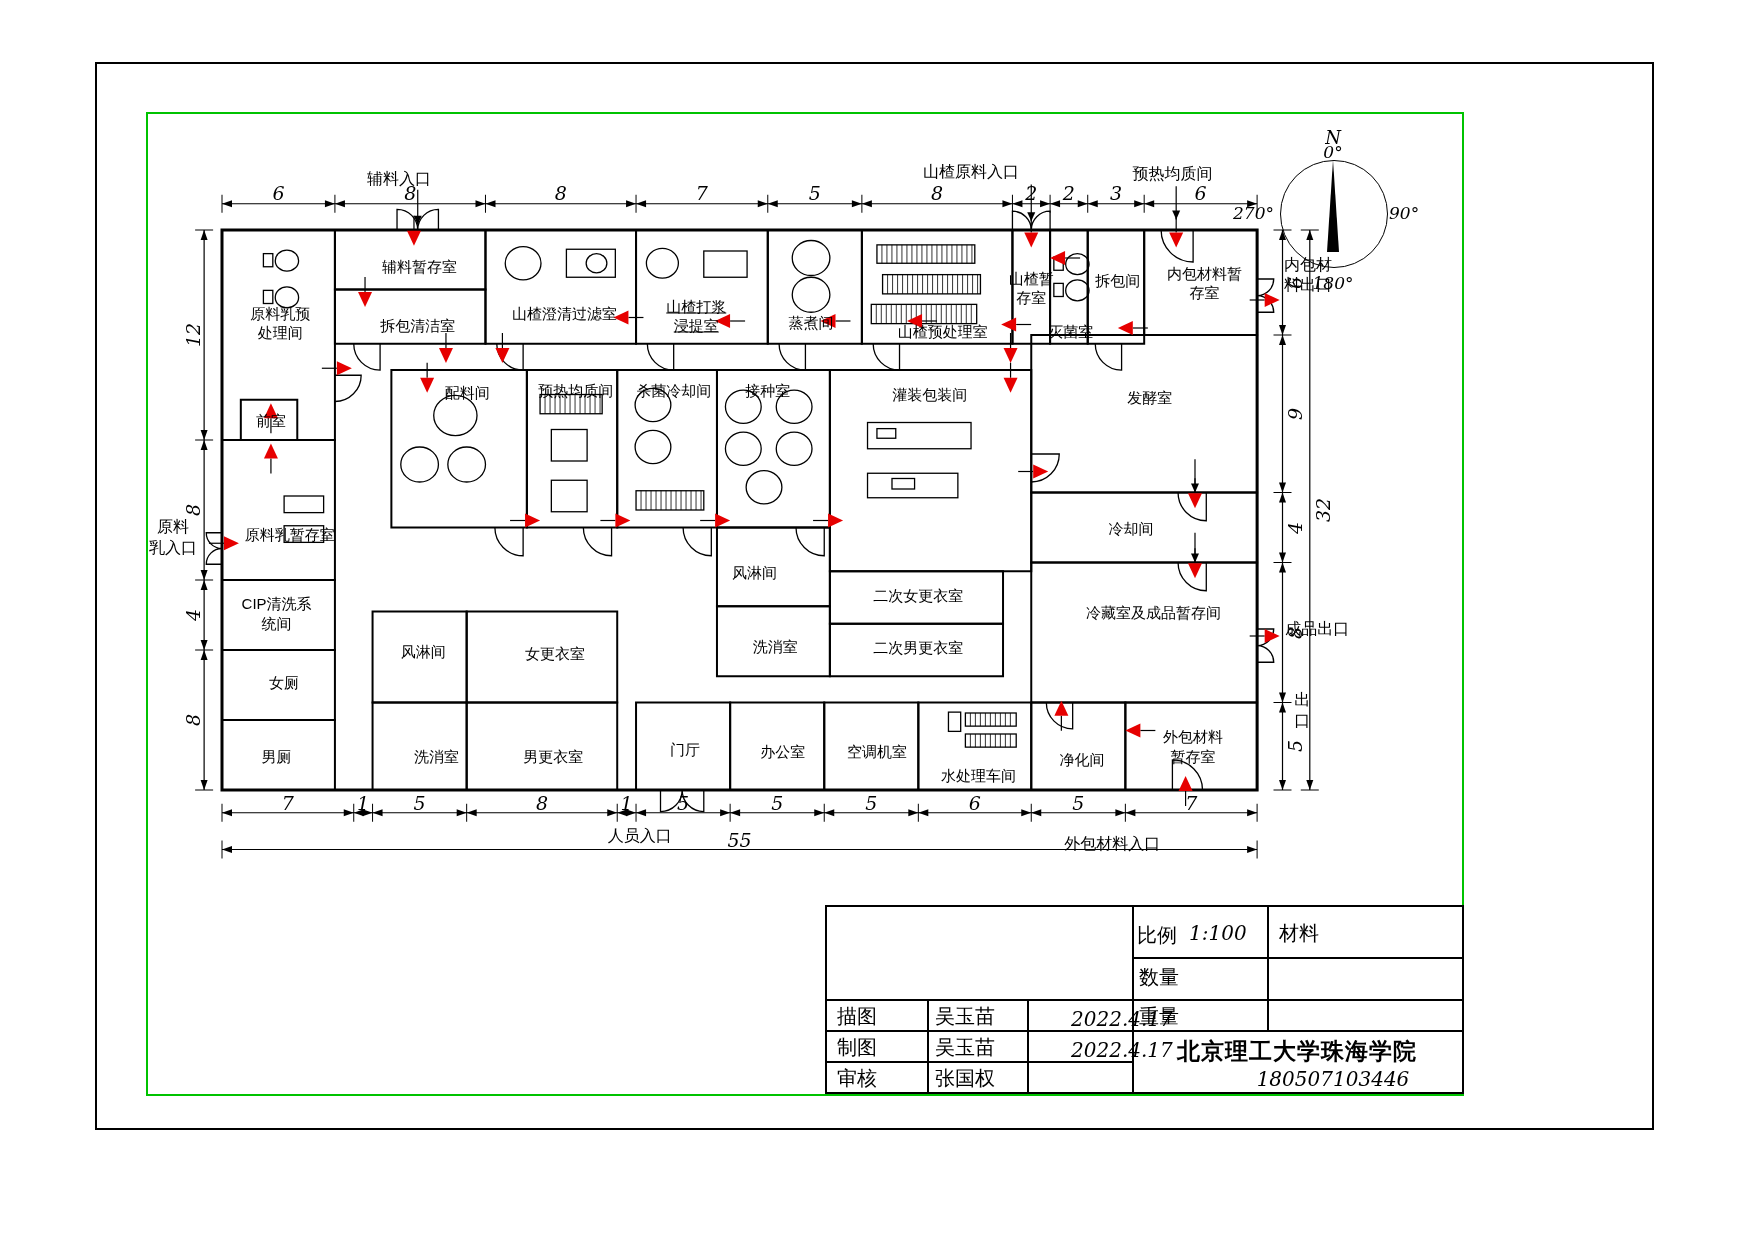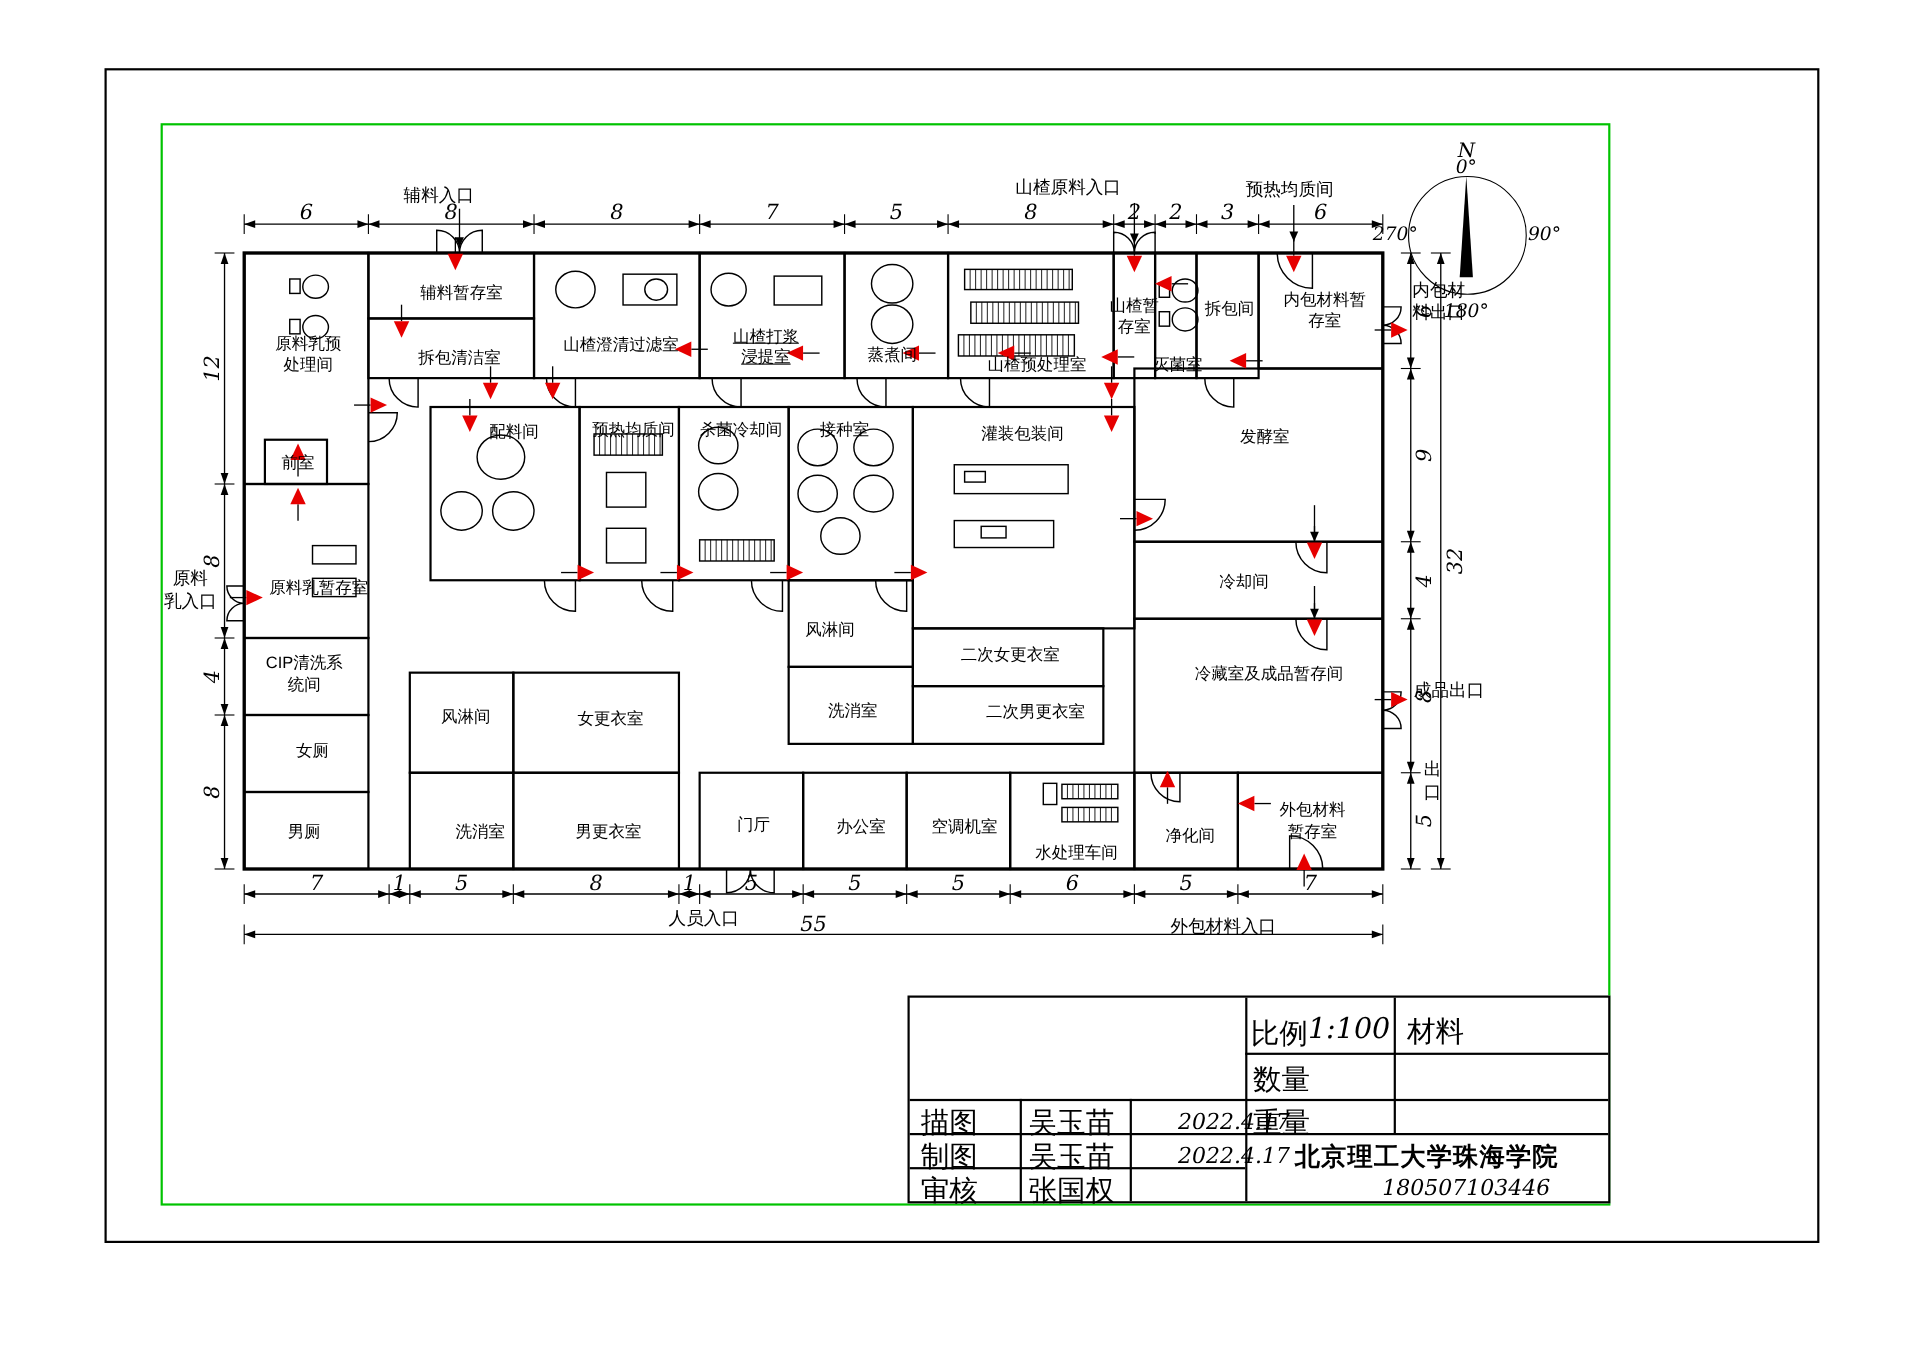--- a/index.html
+++ b/index.html
@@ -15,28 +15,28 @@
   .dimtxt{position:absolute;transform:translate(-50%,-50%);font:italic 19px "DejaVu Serif",serif;}
   .rot{transform:translate(-50%,-50%) rotate(-90deg);}
   
   #compass{position:absolute;left:1247px;top:127px;width:172px;height:172px;z-index:2;}
   #compass-circle{position:absolute;left:33px;top:33px;width:106px;height:106px;border:1.6px solid #000;border-radius:50%;}
   #compass-needle{position:absolute;left:80px;top:33px;width:0;height:0;
       border-left:6px solid transparent;border-right:6px solid transparent;border-bottom:92px solid #000;}
   .cl{position:absolute;font:italic 17px "DejaVu Serif",serif;}
   .cl.cn{left:0;width:172px;text-align:center;top:0;font-size:18px;}
   .cl.c0{left:0;width:172px;text-align:center;top:15px;}
-  .cl.c270{left:-14px;top:76px;margin-left:15px;}
+  .cl.c270{left:-14px;top:76px;}
   .cl.c90{left:142px;top:76px;}
   .cl.c180{left:0;width:172px;text-align:center;top:146px;}
   
   #titleblock{position:absolute;left:825px;top:905px;width:635px;height:185px;border:2px solid #000;background:#fff;z-index:3;}
   .tbv{position:absolute;width:2px;background:#000;}
   .tbh{position:absolute;height:2px;background:#000;}
-  .tbt{position:absolute;font-size:26px;white-space:nowrap;}
+  .tbt{position:absolute;font-size:20px;white-space:nowrap;}
   .big{font-size:27px;font-weight:600;letter-spacing:2px;}
   .it{font-style:italic;font-family:"DejaVu Serif",serif;}
   .sm{font-size:20px;margin-left:36px;}
   .school{font-size:23px;font-weight:600;letter-spacing:1px;}
 </style>
 </head>
 <body>
 
 <div id="sheet">
   <div id="outer-border"></div>
@@ -456,21 +456,21 @@
       <div class="lbl" style="left: 284.106px; top: 683.25px;">女厕</div>
       <div class="lbl" style="left: 276.578px; top: 756.75px;">男厕</div>
       <div class="lbl" style="left: 455.368px; top: 392.75px; margin-left: 12px;">配料间</div>
       <div class="lbl" style="left: 575.816px; top: 391px;">预热均质间</div>
       <div class="lbl" style="left: 673.68px; top: 391px;">杀菌冷却间</div>
       <div class="lbl" style="left: 767.78px; top: 391px;">接种室</div>
       <div class="lbl" style="left: 929.632px; top: 394.5px;">灌装包装间</div>
       <div class="lbl" style="left: 754.606px; top: 573px;">风淋间</div>
       <div class="lbl" style="left: 775.308px; top: 646.5px;">洗消室</div>
       <div class="lbl" style="left: 918.34px; top: 595.75px;">二次女更衣室</div>
-      <div class="lbl" style="left: 918.34px; top: 648.25px; margin-left: 23px;">二次男更衣室</div>
+      <div class="lbl" style="left: 918.34px; top: 648.25px;">二次男更衣室</div>
       <div class="lbl" style="left: 423.374px; top: 651.75px;">风淋间</div>
       <div class="lbl" style="left: 555.114px; top: 653.5px;">女更衣室</div>
       <div class="lbl" style="left: 436.548px; top: 756.75px;">洗消室</div>
       <div class="lbl" style="left: 553.232px; top: 756.75px;">男更衣室</div>
       <div class="lbl" style="left: 684.972px; top: 749.75px;">门厅</div>
       <div class="lbl" style="left: 782.836px; top: 751.5px;">办公室</div>
       <div class="lbl" style="left: 876.936px; top: 751.5px;">空调机室</div>
       <div class="lbl" style="left: 978.564px; top: 776px;">水处理车间</div>
       <div class="lbl" style="left: 1082.07px; top: 760.25px;">净化间</div>
       <div class="lbl" style="left: 1193.11px; top: 746.25px;">外包材料

